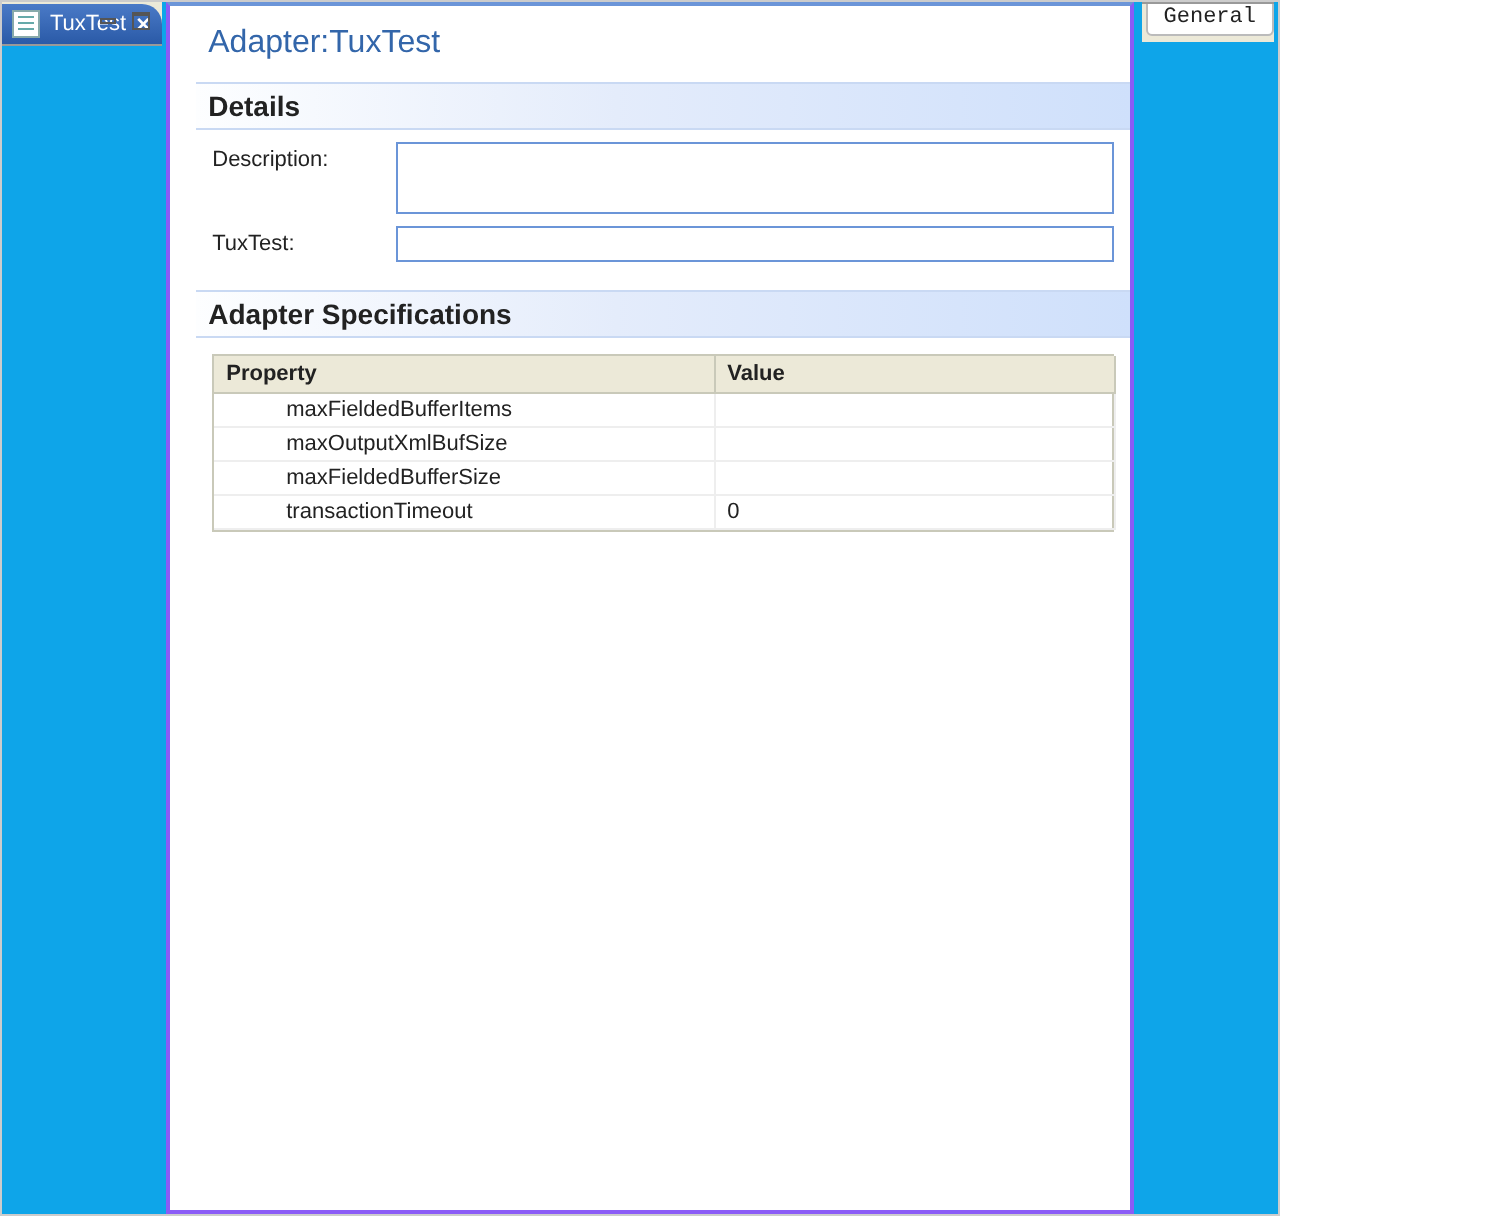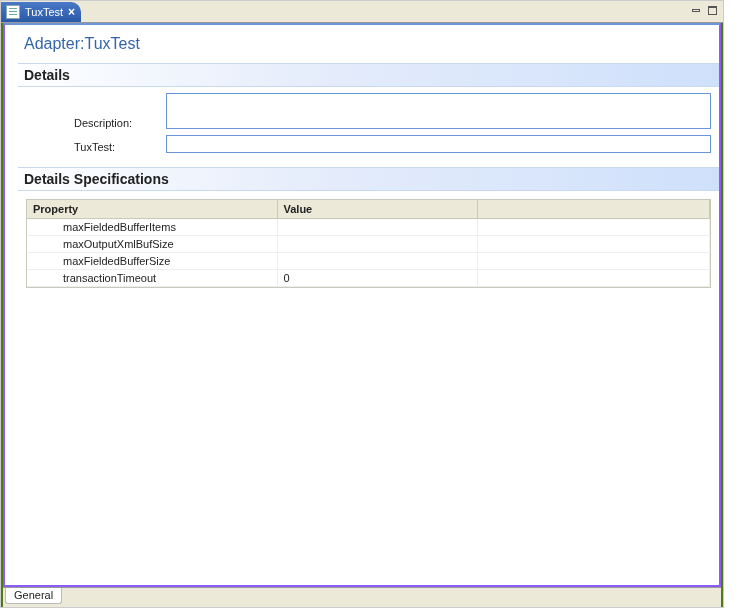--- a/index.html
+++ b/index.html
@@ -7,26 +7,26 @@
     margin: 0;
     padding: 0;
     font-family: Tahoma, Arial, sans-serif;
     font-size: 11px;
     background: #fff;
     width: 748px;
     height: 608px;
     overflow: hidden;
   }
   .window {
-    width: 724px;
+    width: 640px;
     height: 608px;
     border: 1px solid #ccc;
     display: flex;
-    flex-direction: column;
-    background: #4d7c0f;
+    flex-direction: row;
+    background: #0ea5e9;
   }
   .tabbar {
     height: 22px;
     background: #ece9d8;
     border-bottom: 1px solid #999;
     display: flex;
     align-items: flex-end;
     position: relative;
   }
   .tab {
@@ -108,24 +108,23 @@
     padding: 3px 6px;
     font-weight: bold;
     color: #222;
     font-size: 14px;
   }
   .details-body {
     padding: 6px 8px 8px 8px;
   }
   .form-row {
     display: flex;
-    align-items: flex-end;
+    align-items: flex-start;
     margin-bottom: 6px;
     gap: 6px;
-    margin-left: 48px;
   }
   .form-label {
     width: 86px;
     text-align: left;
     padding-top: 3px;
     color: #222;
   }
   .form-input, .form-textarea {
     flex: 1;
     border: 1px solid #6b95d8;
@@ -178,20 +177,21 @@
   }
   .spacer { flex: 1; }
   .bottom-tabs {
     height: 20px;
     background: #ece9d8;
     border-top: 1px solid #999;
     display: flex;
     align-items: flex-start;
     position: relative;
     margin: 0 2px;
+    font-family: Liberation Mono, monospace;
   }
   .bottom-tab {
     background: #fff;
     border: 1px solid #bbb;
     border-top: none;
     padding: 1px 8px 2px 8px;
     font-size: 11px;
     color: #222;
     border-bottom-left-radius: 3px;
     border-bottom-right-radius: 3px;
@@ -228,21 +228,21 @@
       <div class="form-row">
         <div class="form-label">Description:</div>
         <textarea class="form-textarea" style=""></textarea>
       </div>
       <div class="form-row">
         <div class="form-label">TuxTest:</div>
         <input class="form-input" type="text" value="" style="">
       </div>
     </div>
 
-    <div class="section-header">Details Specifications</div>
+    <div class="section-header">Adapter Specifications</div>
     <div class="spec-body">
       <div class="spec-table-wrap">
         <table class="spec-table">
           <thead>
             <tr>
               <th class="col-prop">Property</th>
               <th class="col-val">Value</th>
               <th class="col-empty"></th>
             </tr>
           </thead>

